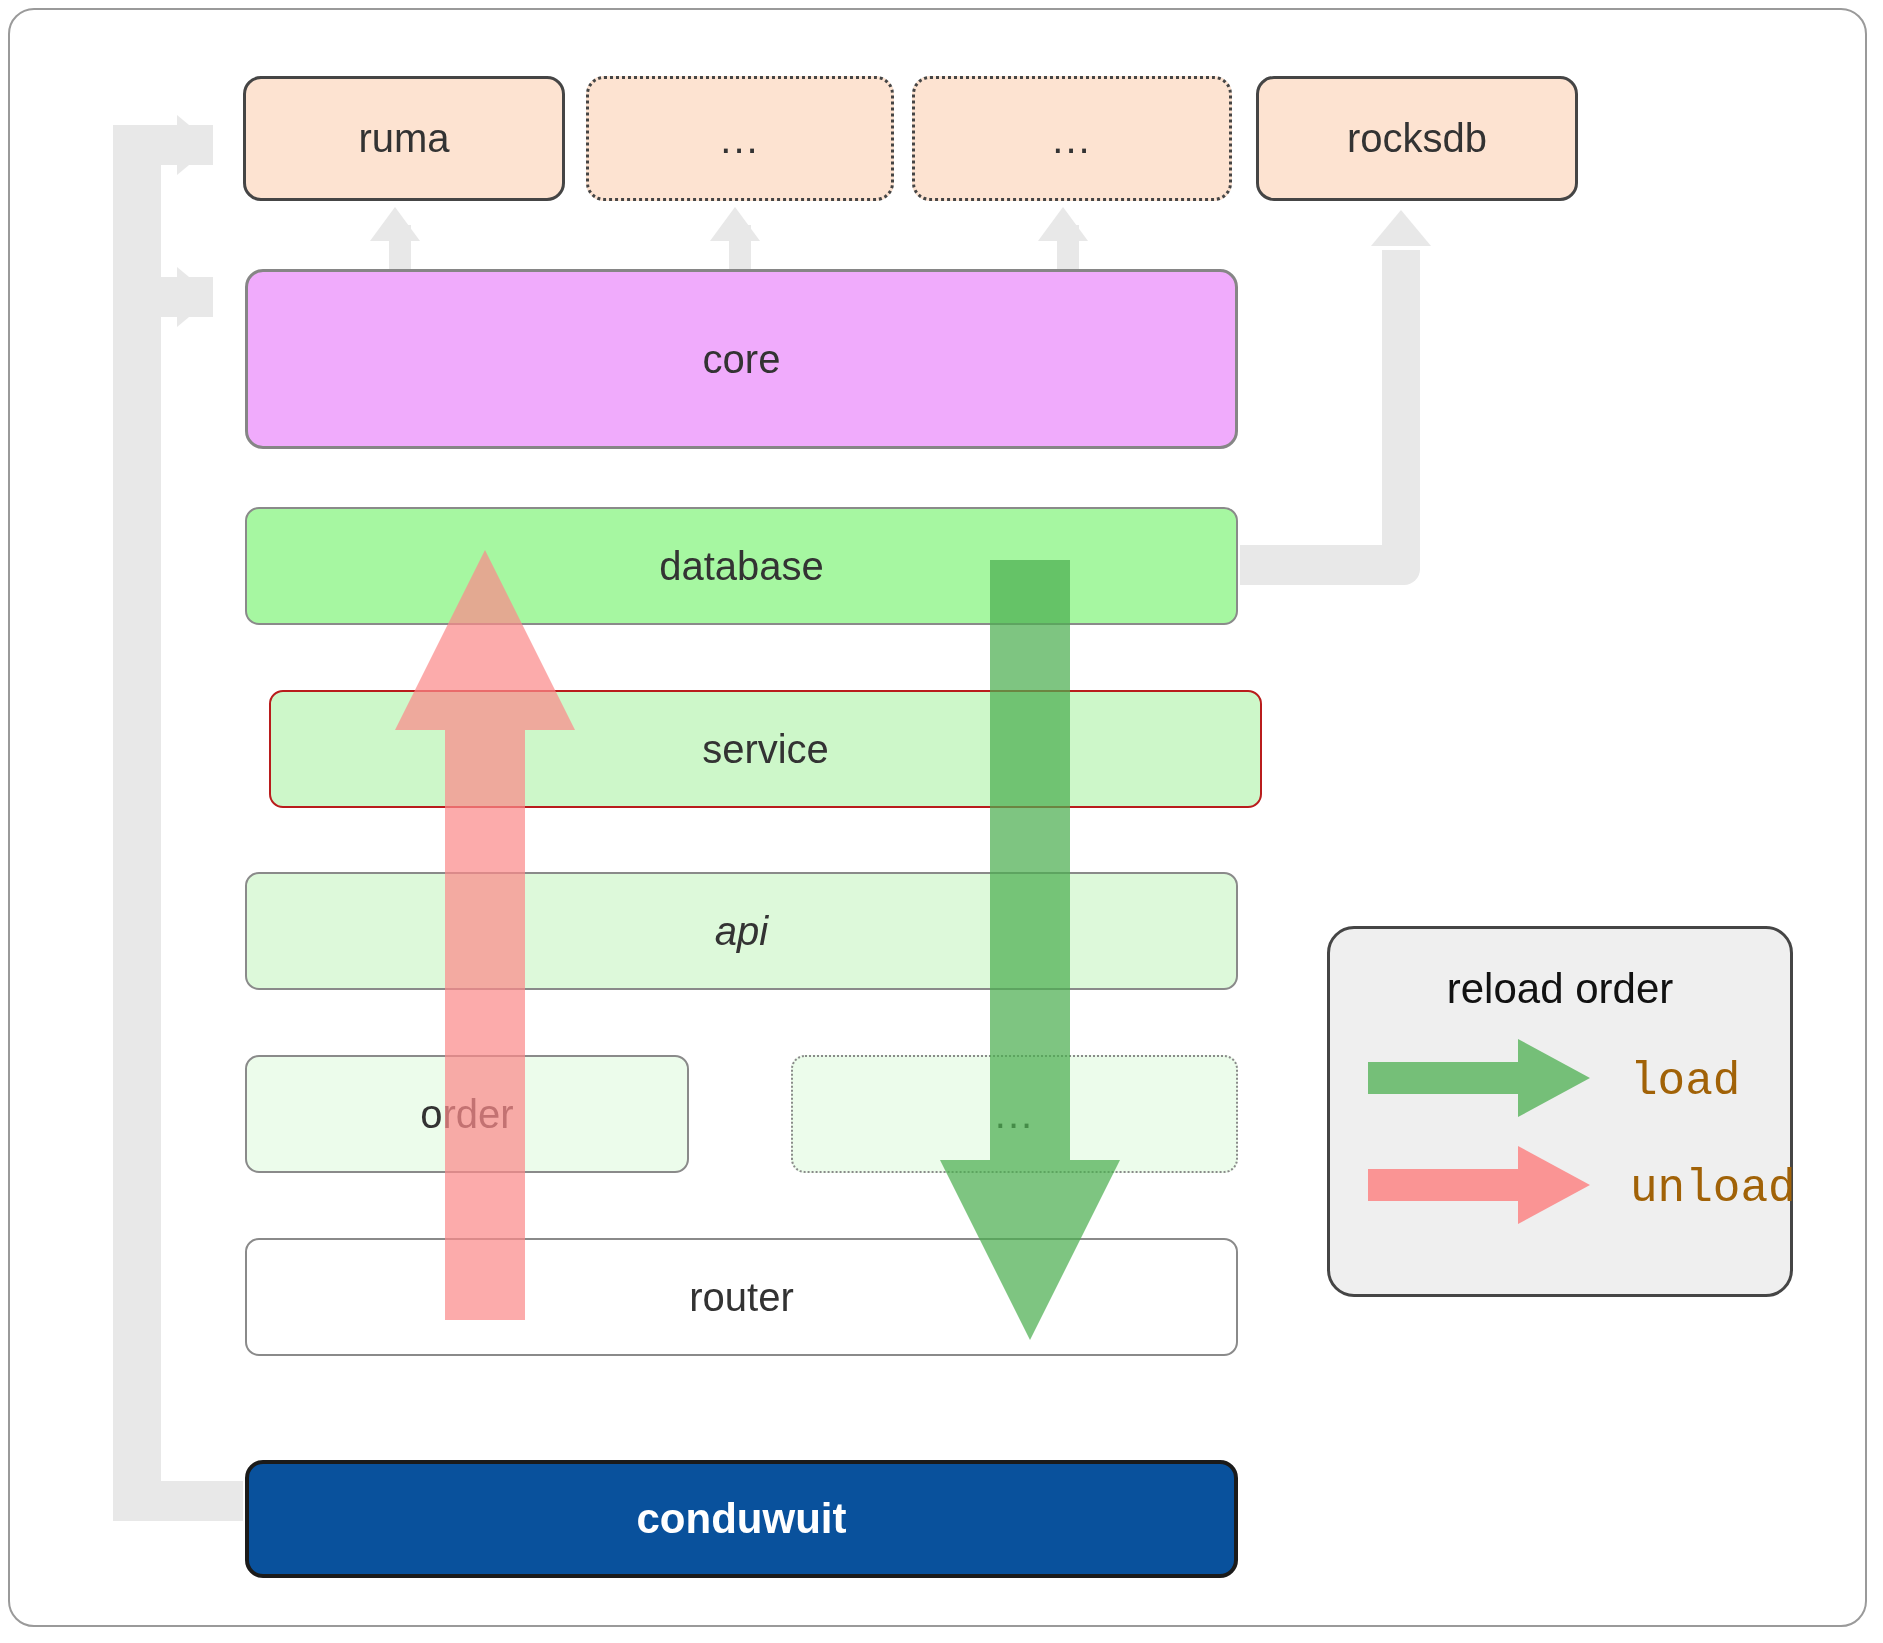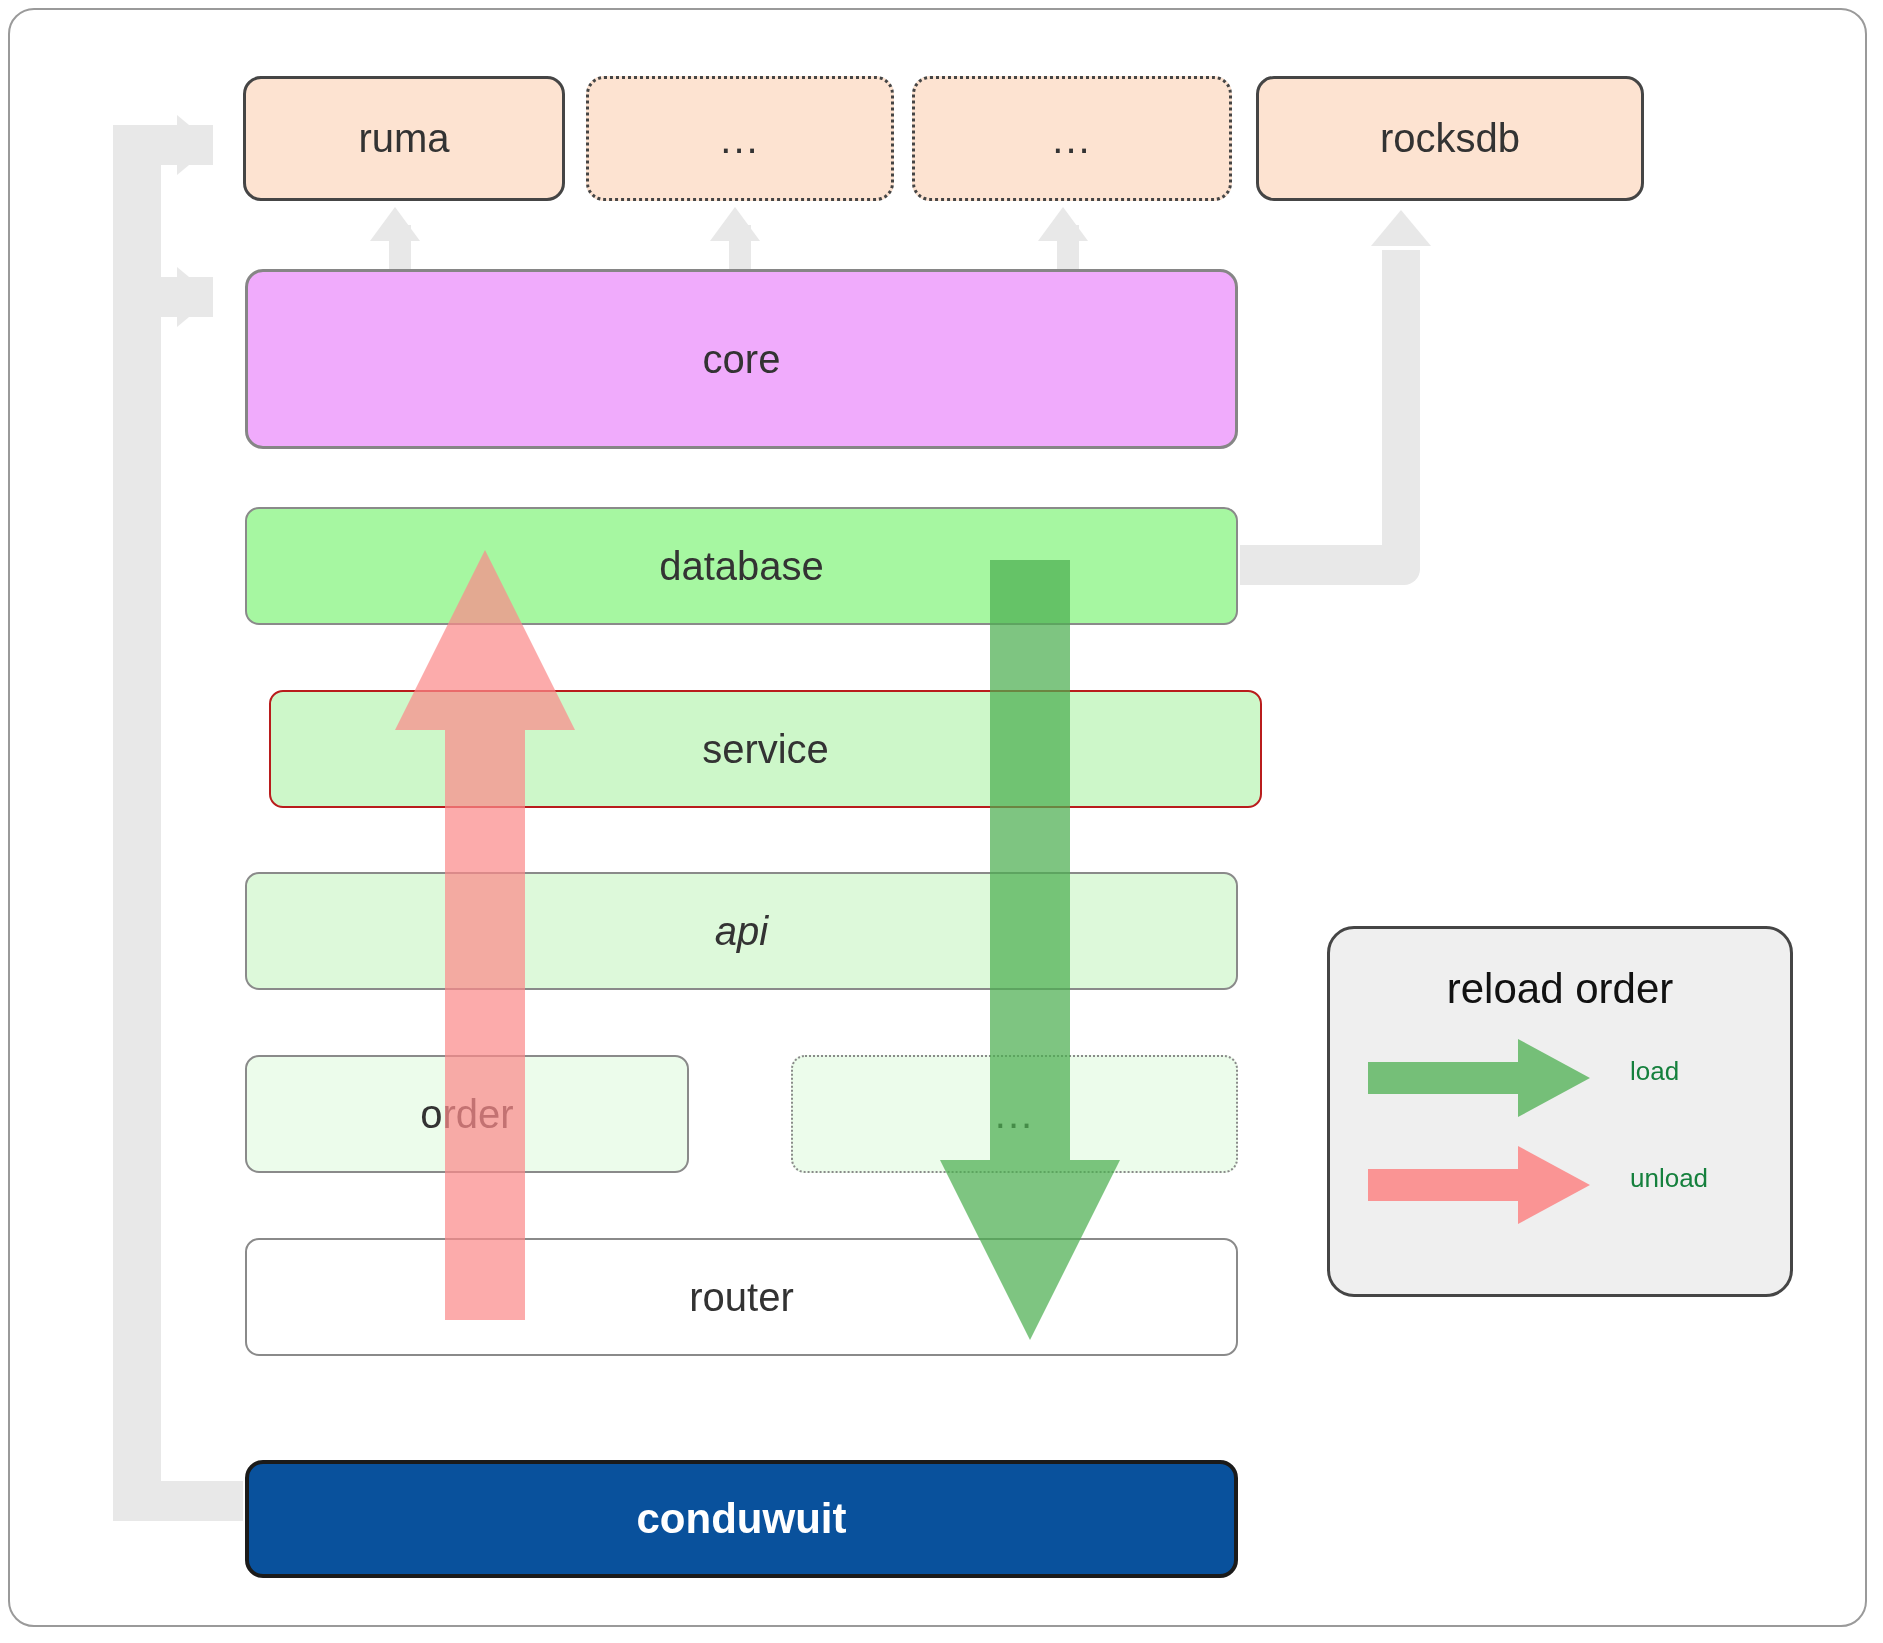--- a/index.html
+++ b/index.html
@@ -135,22 +135,23 @@
   .legend-title {
     position: absolute;
     width: 100%;
     top: 36px;
     text-align: center;
     font-size: 42px;
     color: #111111;
   }
   .legend-row-label {
     position: absolute;
-    font-size: 26px;
-    color: #15803d;
+    font-size: 46px;
+    color: #a16207;
+    font-family: Liberation Mono, monospace;
   }
 </style>
 </head>
 <body>
 
 <div id="canvas">
   <div class="outer-frame"></div>
 
   <div class="gray" style="left:113px; top:125px; width:48px; height:1395px;"></div>
 
@@ -180,21 +181,21 @@
   </div>
 
   <div class="node dep-dotted" style="left:586px; top:76px; width:308px; height:125px;">
     <span class="ellipsis-dots">...</span>
   </div>
 
   <div class="node dep-dotted" style="left:912px; top:76px; width:320px; height:125px;">
     <span class="ellipsis-dots">...</span>
   </div>
 
-  <div class="node dep" style="left:1256px; top:76px; width:388px; height:125px;">
+  <div class="node dep" style="left:1256px; top:76px; width:322px; height:125px;">
     <span>rocksdb</span>
   </div>
 
   <div class="node core" style="left:245px; top:269px; width:993px; height:180px;">
     <span>core</span>
   </div>
 
   <div class="node db" style="left:245px; top:507px; width:993px; height:118px;">
     <span>database</span>
   </div>

